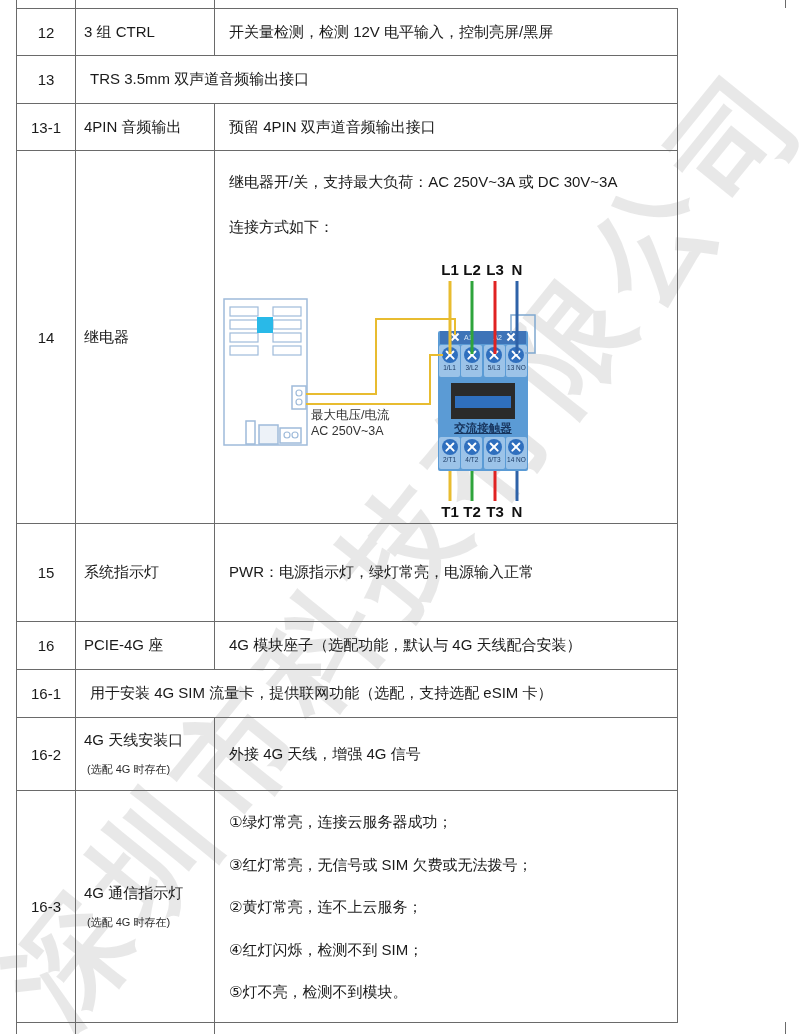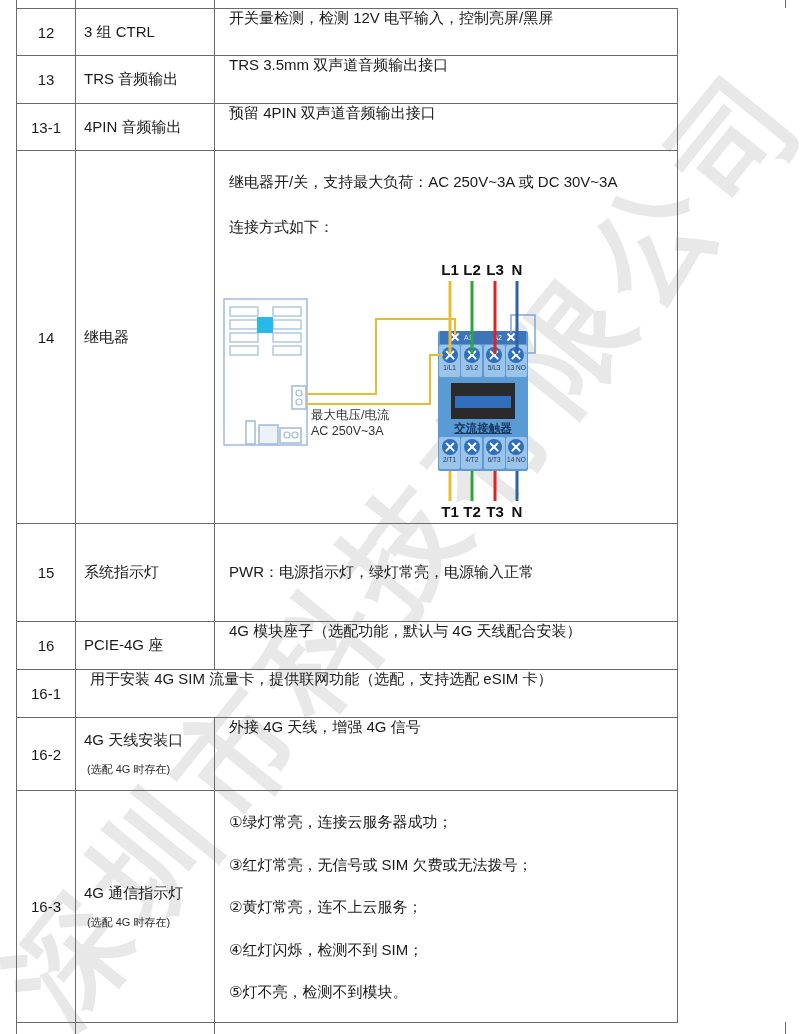--- a/index.html
+++ b/index.html
@@ -14,21 +14,21 @@
 
   
   .tbl { position:absolute; left:16px; top:8px; width:662px; z-index:1;
     border:1px solid var(--border_gray,#6a6a6a); display:flex; flex-direction:column; }
   .row { display:flex; border-bottom:1px solid var(--border_gray,#6a6a6a); }
   .row:last-child { border-bottom:none; }
   .c1 { width:59px; border-right:1px solid var(--border_gray,#6a6a6a);
     display:flex; align-items:center; justify-content:center; font-size:15px; }
   .c2 { width:139px; border-right:1px solid var(--border_gray,#6a6a6a);
     display:flex; flex-direction:column; justify-content:center; padding-left:8px; font-size:15px; }
-  .c3 { flex:1; display:flex; flex-direction:column; justify-content:flex-start; padding-left:14px; font-size:15px; }
+  .c3 { flex:1; display:flex; flex-direction:column; justify-content:center; padding-left:14px; font-size:15px; }
   .note { font-size:11px; color:#2b2b2b; margin-top:12px; padding-left:3px; }
   .h47{height:47px} .h48{height:48px} .h73{height:73px} .h98{height:98px} .h232{height:231px} .h373{height:373px}
   .row-15 .c3 { justify-content:center; padding-top:6px; padding-bottom:6px; }
   .row-163 .c3 { justify-content:space-between; padding-top:22px; padding-bottom:20px; }
   .row-14 .c3 { justify-content:flex-end; padding-top:16px; }
   .row-14 .l2 { margin-top:26px; }
 
   
   .stub { position:absolute; width:1px; background:var(--border_gray,#6a6a6a); }
 
@@ -87,23 +87,20 @@
       <div class="c2">
           <span>3 组 CTRL</span>
         </div>
       <div class="c3">
           <div>开关量检测，检测 12V 电平输入，控制亮屏/黑屏</div>
         </div>
     </div>
 
     <div class="row h48">
       <div class="c1">13</div>
-      <div class="c2">
-          <span>TRS 音频输出</span>
-        </div>
       <div class="c3">
           <div>TRS 3.5mm 双声道音频输出接口</div>
         </div>
     </div>
 
     <div class="row h47">
       <div class="c1">13-1</div>
       <div class="c2">
           <span>4PIN 音频输出</span>
         </div>

